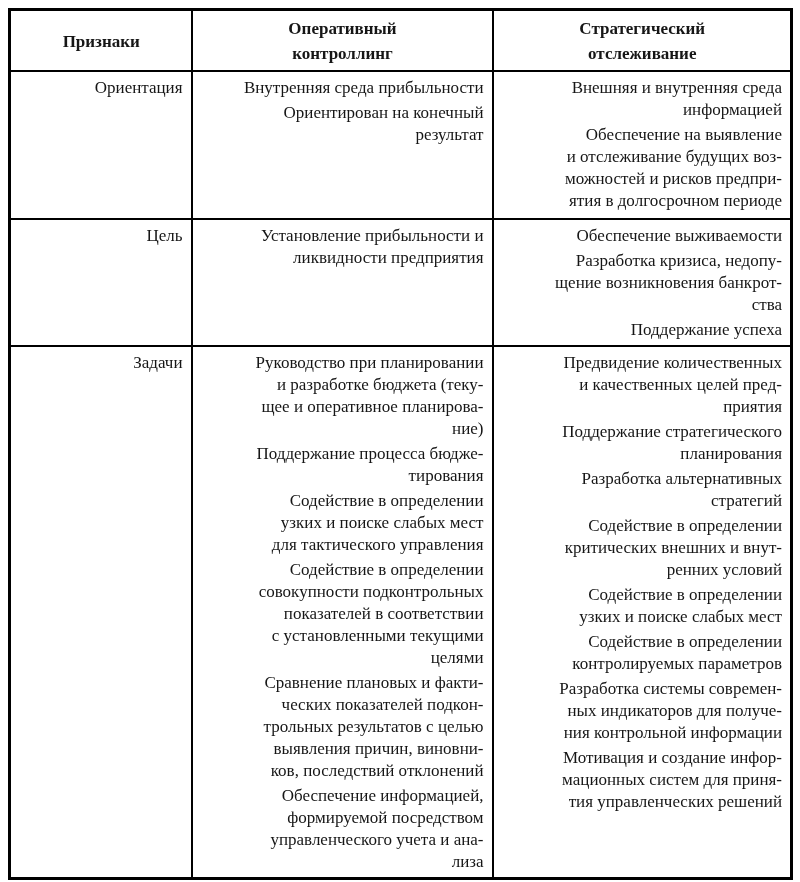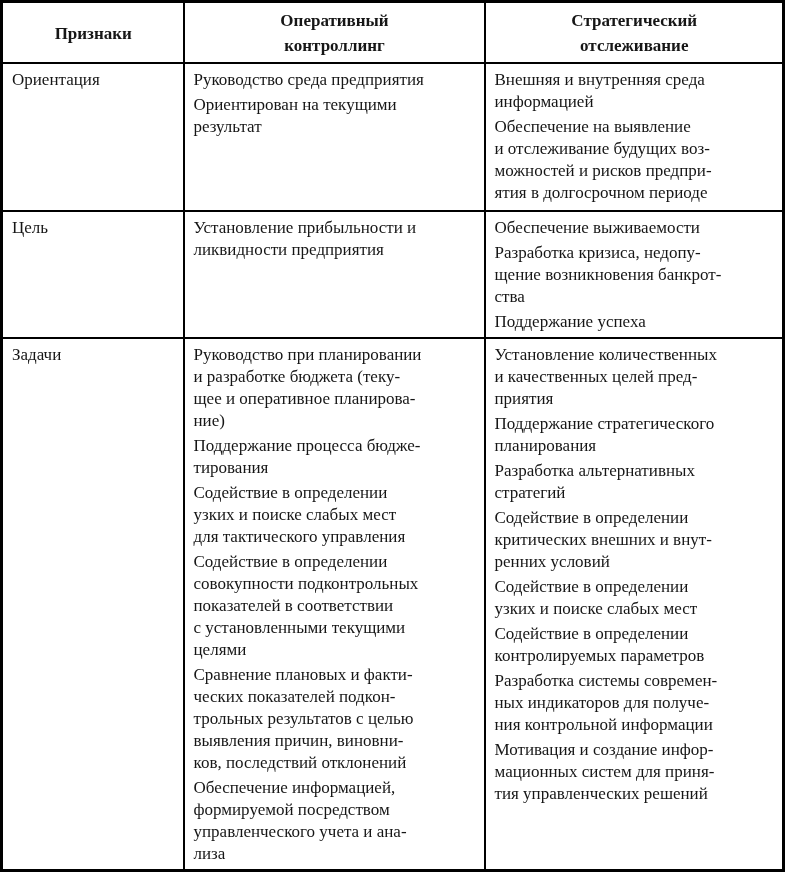--- a/index.html
+++ b/index.html
@@ -11,37 +11,39 @@
     width: 800px;
     height: 882px;
     overflow: hidden;
     font-family: "Liberation Serif", "DejaVu Serif", serif;
     color: #161616;
   }
   .page {
     box-sizing: border-box;
     width: 800px;
     height: 882px;
+    padding: 8px;
     background: #ffffff;
   }
   table.cmp {
     border-collapse: collapse;
     table-layout: fixed;
     width: 784px;
     height: 866px;
     background: #ffffff;
   }
   table.cmp { border: 3px solid #000000; }
   .cmp th, .cmp td {
     border: 2px solid #000000;
     vertical-align: top;
     padding: 5px 8px 4px 9px;
     font-size: 17px;
     line-height: 22px;
     overflow: hidden;
+    text-align: right;
   }
   .cmp col.c1 { width: 182px; }
   .cmp col.c2 { width: 301px; }
   .cmp col.c3 { width: 299px; }
   .cmp thead tr { height: 54px; }
   .cmp tr.r-orientation { height: 148px; }
   .cmp tr.r-goal { height: 118px; }
   .cmp th {
     text-align: center;
     vertical-align: middle;
@@ -71,22 +73,22 @@
         <th>Стратегический
 отслеживание</th>
       </tr>
     </thead>
     <tbody>
       <tr class="r-orientation">
         <td class="feat">
           <div class="para">Ориентация</div>
         </td>
         <td>
-          <div class="para">Руководство среда предприятия</div>
-          <div class="para">Ориентирован на текущими
+          <div class="para">Внутренняя среда прибыльности</div>
+          <div class="para">Ориентирован на конечный
 результат</div>
         </td>
         <td>
           <div class="para">Внешняя и внутренняя среда
 информацией</div>
           <div class="para">Обеспечение на выявление
 и отслеживание будущих воз-
 можностей и рисков предпри-
 ятия в долгосрочном периоде</div>
         </td>
@@ -130,21 +132,21 @@
 ческих показателей подкон-
 трольных результатов с целью
 выявления причин, виновни-
 ков, последствий отклонений</div>
           <div class="para">Обеспечение информацией,
 формируемой посредством
 управленческого учета и ана-
 лиза</div>
         </td>
         <td>
-          <div class="para">Установление количественных
+          <div class="para">Предвидение количественных
 и качественных целей пред-
 приятия</div>
           <div class="para">Поддержание стратегического
 планирования</div>
           <div class="para">Разработка альтернативных
 стратегий</div>
           <div class="para">Содействие в определении
 критических внешних и внут-
 ренних условий</div>
           <div class="para">Содействие в определении

